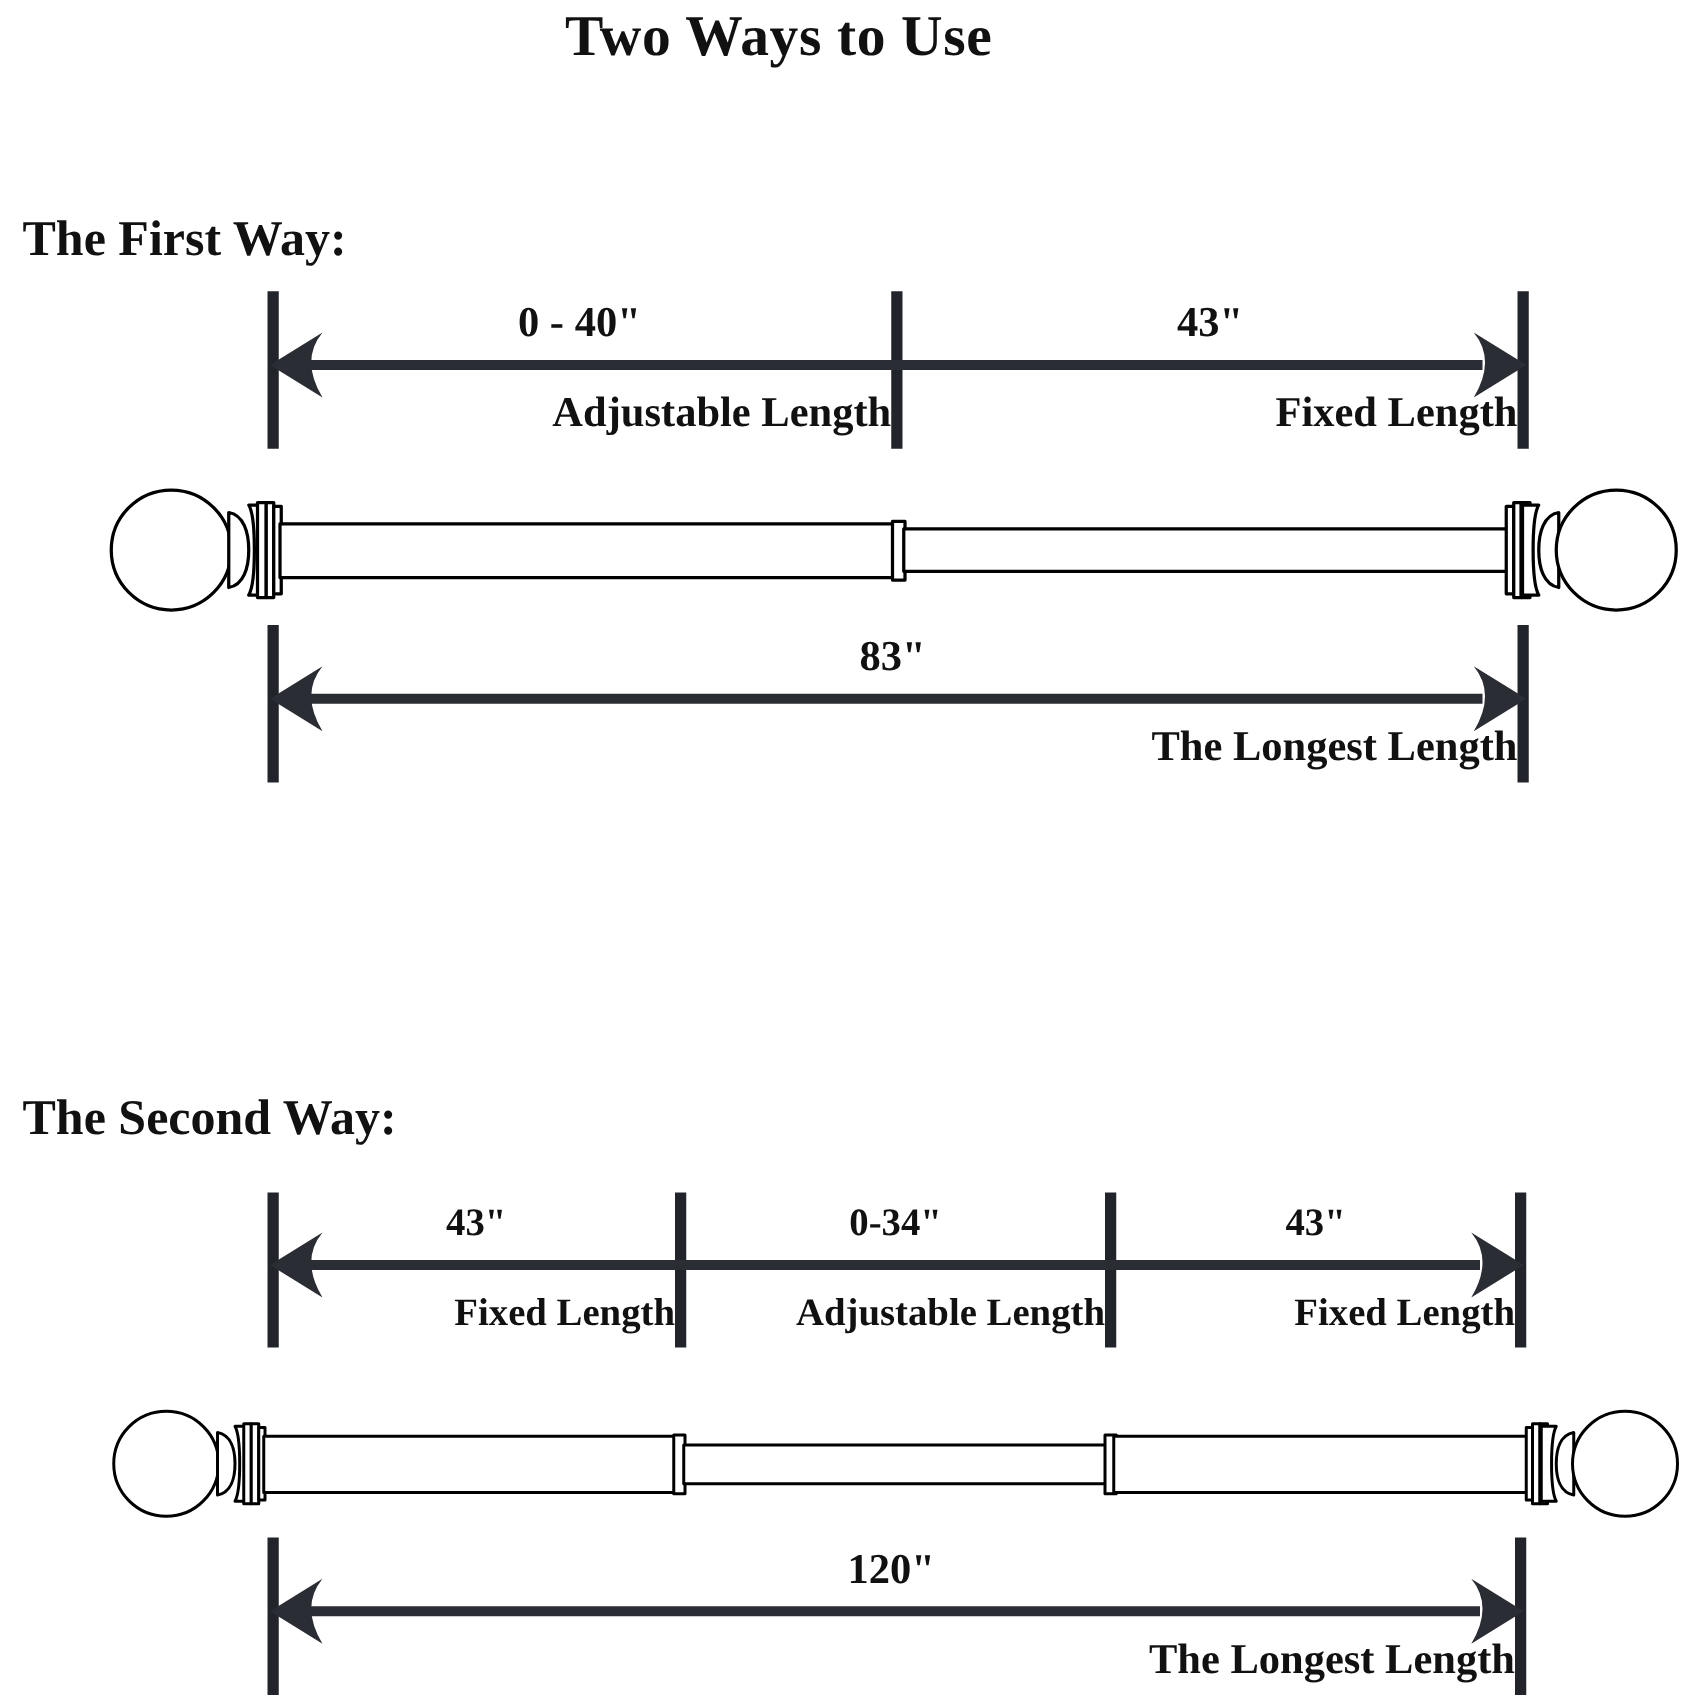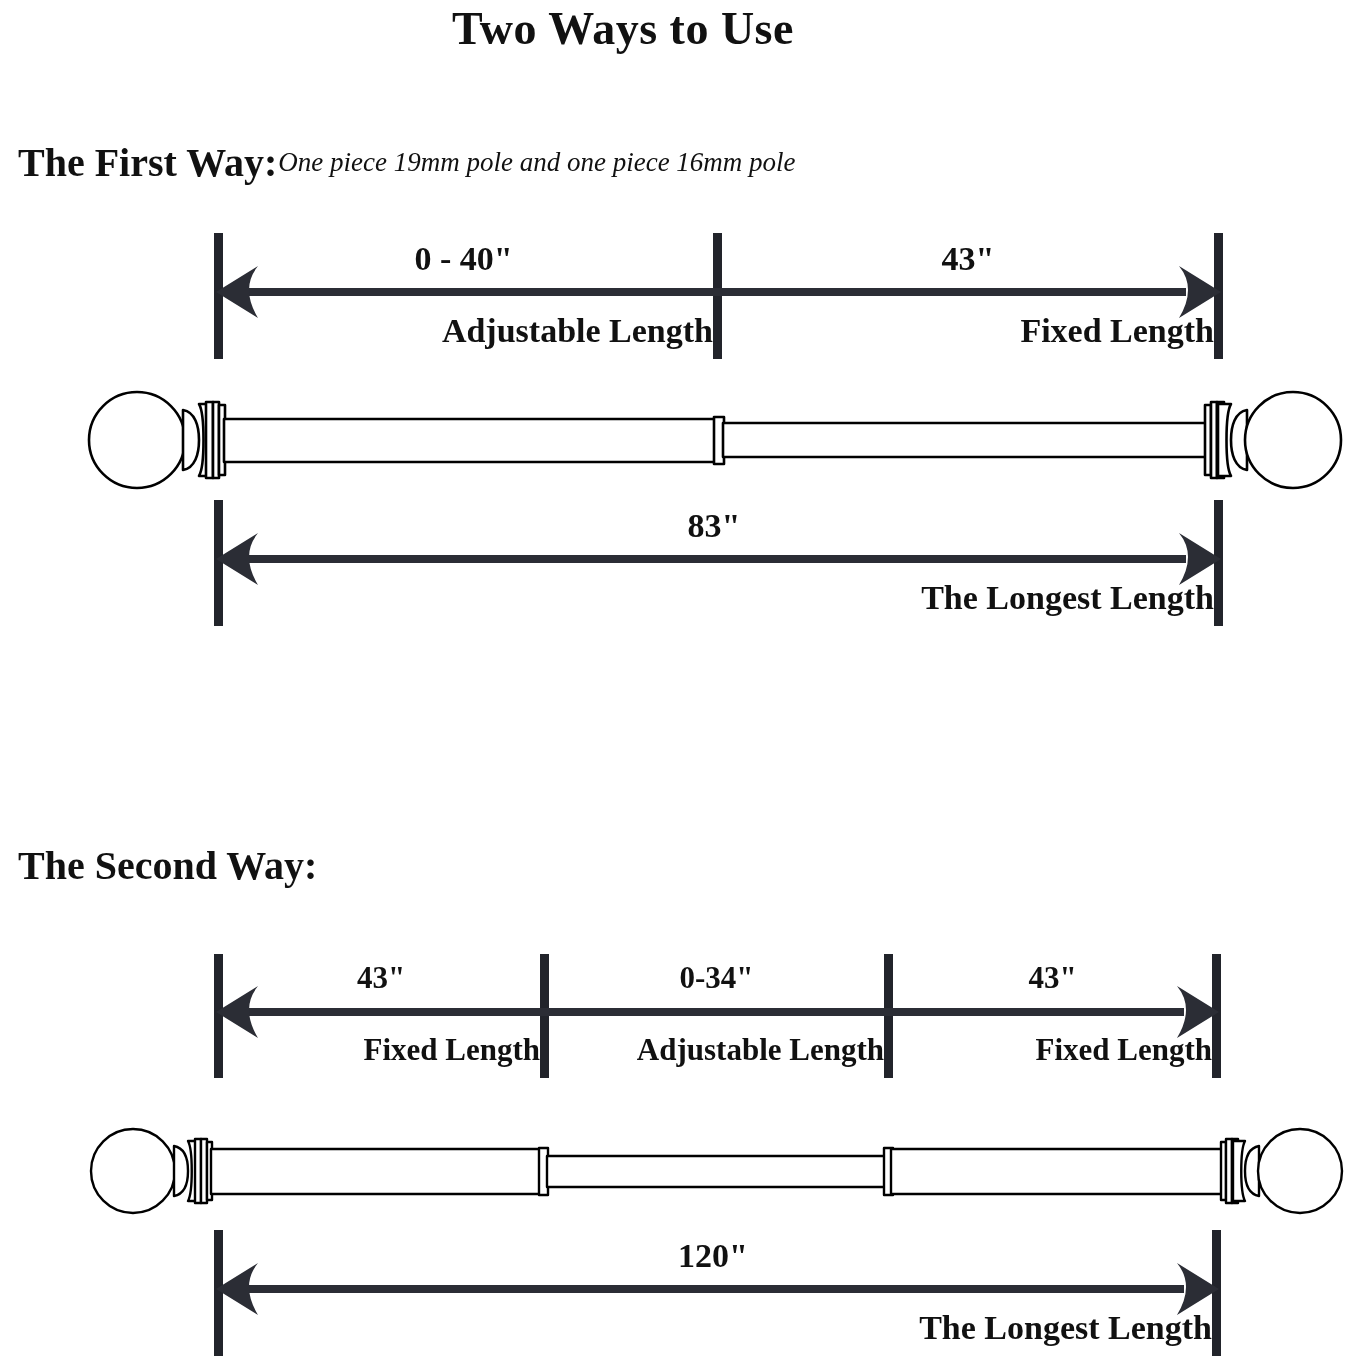--- a/index.html
+++ b/index.html
@@ -34,21 +34,22 @@
     letter-spacing: 0.5px;
     color: #111111;
     white-space: nowrap;
   }
 
   .way-heading {
     position: absolute;
     left: 18px;
     white-space: nowrap;
     display: flex;
-    align-items: center;
+    align-items: flex-end;
+    margin-top: 28px;
   }
   .way-heading .way-label {
     font-size: 40px;
     font-weight: bold;
     letter-spacing: 0px;
     color: #111111;
   }
   .way-heading .way-desc {
     font-size: 27px;
     font-style: italic;
@@ -123,21 +124,20 @@
 </style>
 </head>
 <body>
 
 <div class="page">
 
   <div class="main-title">Two Ways to Use</div>
 
   <div class="way-heading" id="first-way-heading">
     <span class="way-label">The First Way:</span>
-    <span class="way-desc">One piece 19mm pole and one piece 16mm pole</span>
   </div>
 
   <div class="dim-row" id="dim-row-1">
 
     <div class="tick" style="left:214px; top:5px; height:126px;"></div>
     <div class="tick" style="left:713px; top:5px; height:126px;"></div>
     <div class="tick" style="left:1214px; top:5px; height:126px;"></div>
 
     <div class="dimline" style="left:246px; top:60px; width:940px;"></div>
 

